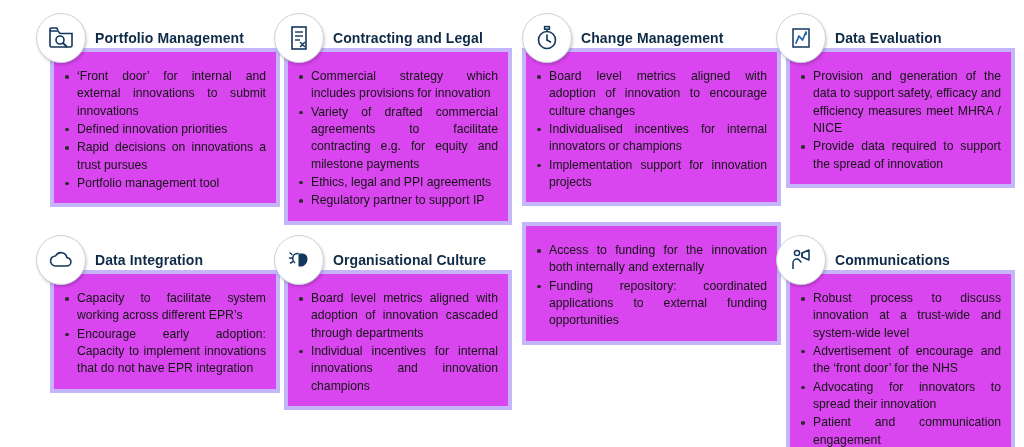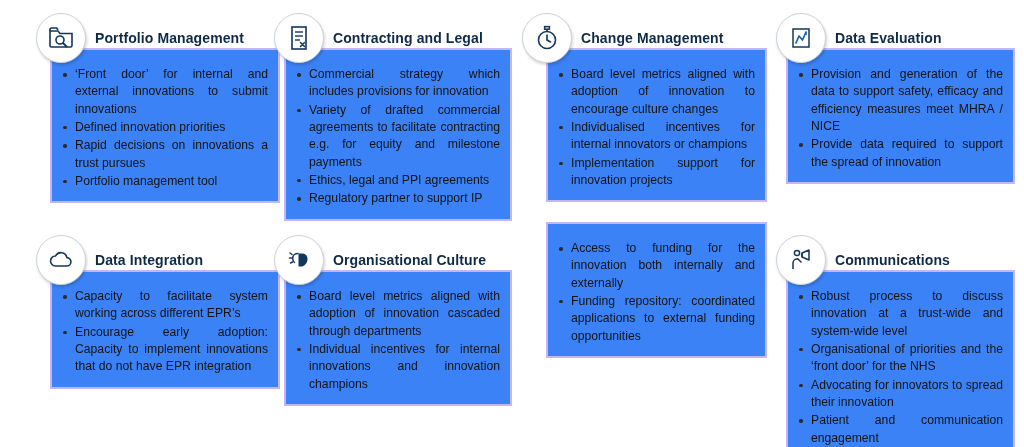--- a/index.html
+++ b/index.html
@@ -62,29 +62,29 @@
     font-weight: bold;
     color: #0f2a47;
     margin-left: 9px;
     white-space: nowrap;
     letter-spacing: .1px;
   }
 
   .box {
     position: relative;
     margin-top: -14px;
-    border: 2px solid #c4b5fd;
-    background: #3b82f6;
+    border: 4px solid #c4b5fd;
+    background: #d946ef;
     padding: 16px 10px 10px 8px;
     box-sizing: border-box;
     z-index: 1;
   }
   .b-w230 { width: 230px; margin-left: 14px; }
   .b-w228 { width: 228px; margin-left: 10px; }
-  .b-w222 { width: 221px; margin-left: 24px; }
+  .b-w222 { width: 259px; margin-left: 0; }
   .b-w228r { width: 229px; margin-left: 10px; }
 
   ul.items {
     margin: 0;
     padding: 0;
     list-style: none;
   }
   ul.items li {
     position: relative;
     padding-left: 15px;
@@ -260,21 +260,21 @@
             <path d="M12 14l3 3" stroke="#13365c" stroke-width="1.5" stroke-linecap="round"></path>
             <path d="M16 8l7-3v10l-7-3z" fill="none" stroke="#13365c" stroke-width="1.5" stroke-linejoin="round"></path>
             <line x1="16" y1="8" x2="16" y2="12" stroke="#13365c" stroke-width="1.5"></line>
           </svg>
         </div>
         <div class="title">Communications</div>
       </div>
       <div class="box b-w228r">
         <ul class="items nojust">
           <li>Robust process to discuss innovation at a trust-wide and system-wide level</li>
-          <li>Organisational of priorities and the ‘front door’ for the NHS</li>
+          <li>Advertisement of encourage and the ‘front door’ for the NHS</li>
           <li>Advocating for innovators to spread their innovation</li>
           <li>Patient and communication engagement</li>
         </ul>
       </div>
     </div>
   </div>
 
 </div>
 
 </body></html>

